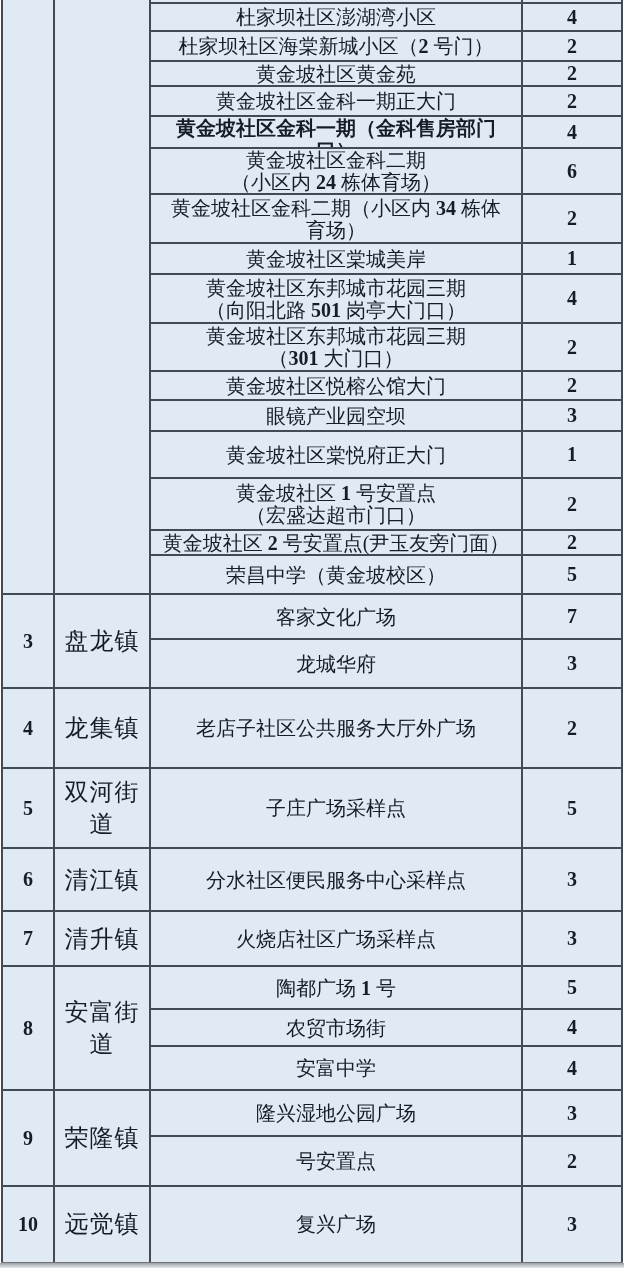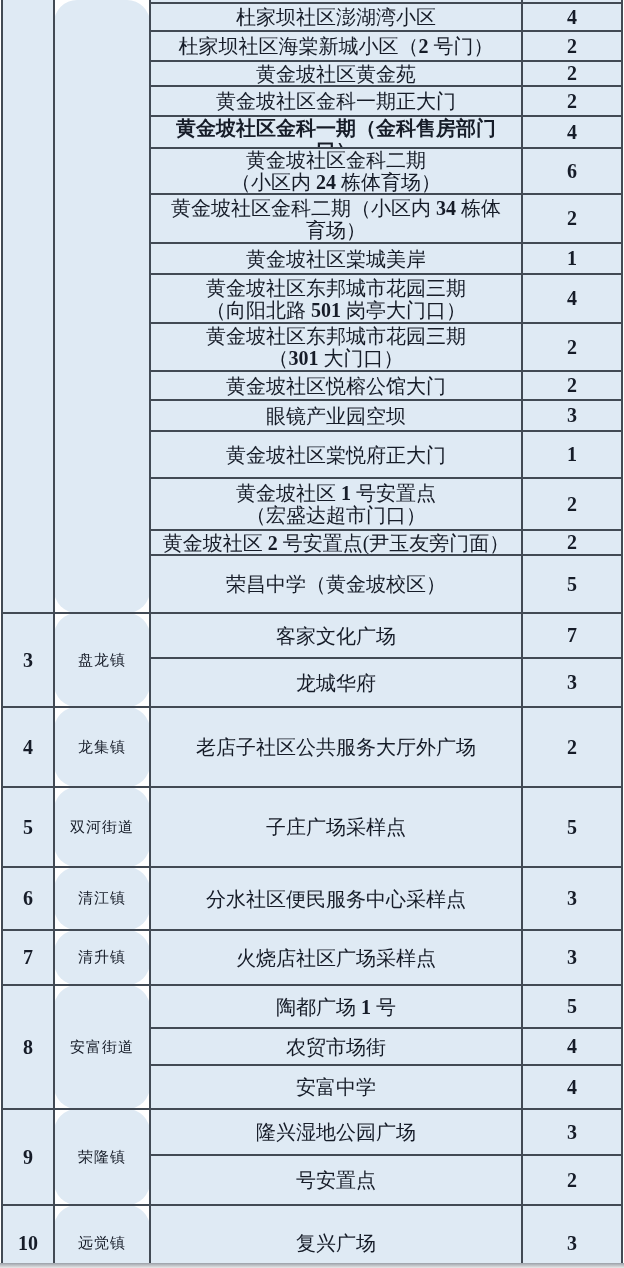--- a/index.html
+++ b/index.html
@@ -35,23 +35,22 @@
   table.sites tr:first-child td { border-top: none; }
   col.c-index { width: 52px; }
   col.c-town  { width: 96px; }
   col.c-site  { width: 372px; }
   col.c-count { width: 100px; }
   td.col-index {
     font-weight: bold;
     font-size: 20px;
   }
   td.col-town {
-    font-size: 15px;
+    font-size: 24px;
     letter-spacing: 1px;
-    border-radius: 23px;
   }
   td.col-site {
     font-size: 20px;
   }
   td.col-count {
     font-weight: bold;
     font-size: 20px;
   }
   .site-text {
     line-height: 22px;
@@ -182,21 +181,21 @@
 （宏盛达超市门口）</div>
           </td>
           <td class="col-count">2</td>
         </tr>
         <tr style="height: 25px;">
           <td class="col-site">
             <div class="site-text">黄金坡社区 <b>2</b> 号安置点(尹玉友旁门面）</div>
           </td>
           <td class="col-count">2</td>
         </tr>
-        <tr style="height: 58px;">
+        <tr style="height: 39px;">
           <td class="col-site">
             <div class="site-text">荣昌中学（黄金坡校区）</div>
           </td>
           <td class="col-count">5</td>
         </tr>
         <tr style="height: 45px;">
           <td class="col-index" rowspan="2">3</td>
           <td class="col-town" rowspan="2">盘龙镇</td>
           <td class="col-site">
             <div class="site-text">客家文化广场</div>

